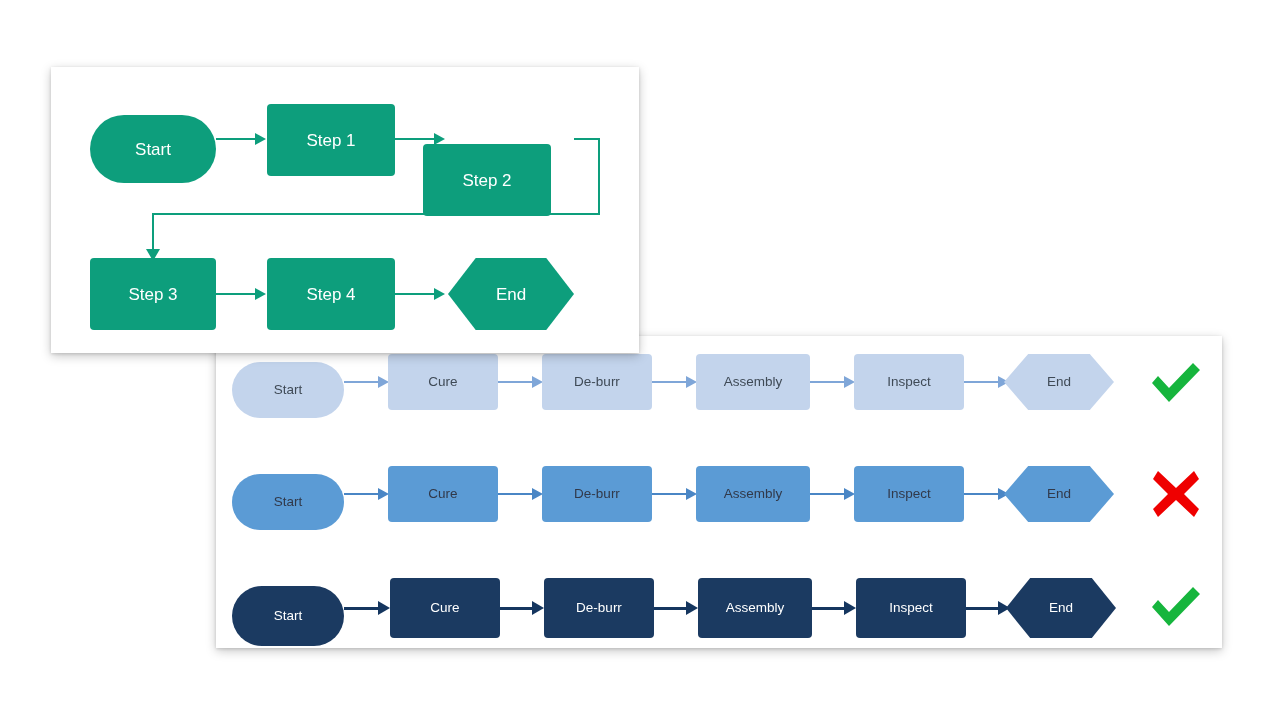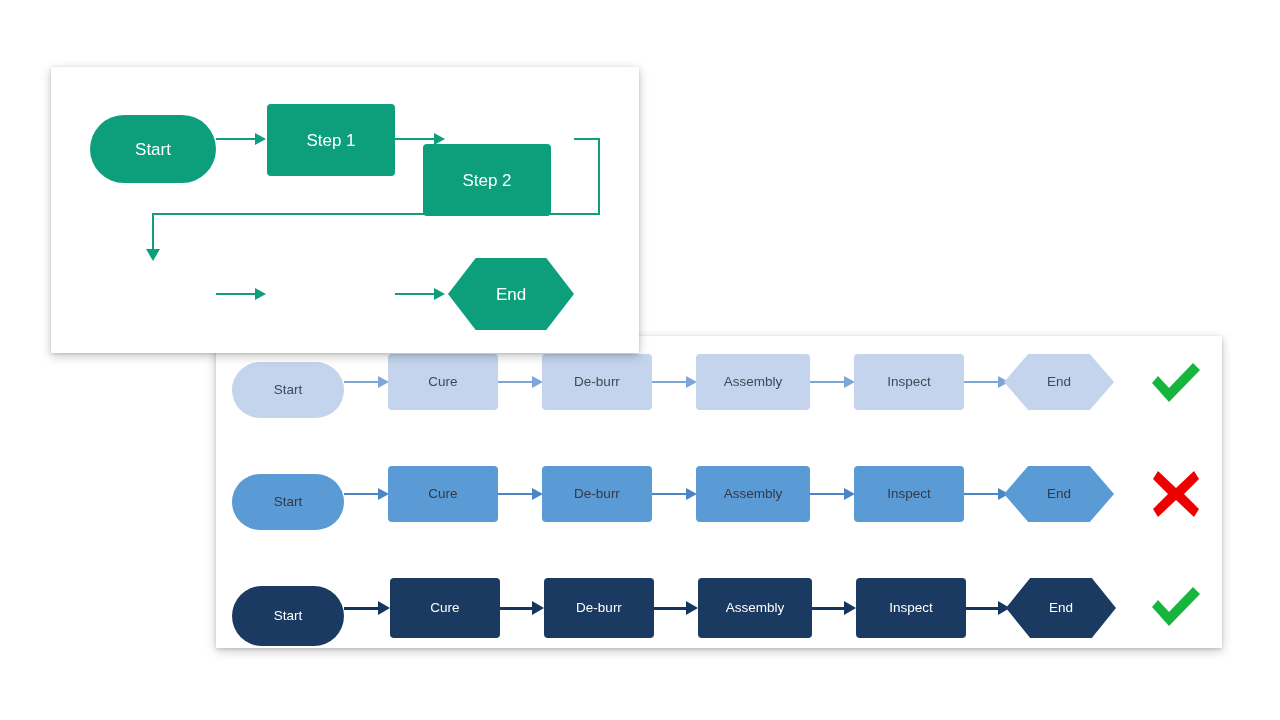--- a/index.html
+++ b/index.html
@@ -267,24 +267,30 @@
       <div class="node shape-rect" style="left:372px; top:37px; width:128px; height:72px;margin-top:40px;">
         <span class="node-label">Step 2</span>
       </div>
 
       <div class="elbow-seg" style="left:523px; top:71px; width:26px; height:2px;"></div>
       <div class="elbow-seg" style="left:547px; top:71px; width:2px; height:77px;"></div>
       <div class="elbow-seg" style="left:101px; top:146px; width:448px; height:2px;"></div>
       <div class="elbow-seg" style="left:101px; top:146px; width:2px; height:38px;"></div>
       <div class="conn-head head-down" style="left:95px; top:182px;"></div>
 
+      <div class="node shape-rect" style="left:39px; top:191px; width:126px; height:72px;">
+        <span class="node-label">Step 3</span>
+      </div>
 
       <div class="conn-line" style="left:165px; top:226px; width:39px; height:2px;"></div>
       <div class="conn-head head-right" style="left:204px; top:221px;"></div>
 
+      <div class="node shape-rect" style="left:216px; top:191px; width:128px; height:72px;">
+        <span class="node-label">Step 4</span>
+      </div>
 
       <div class="conn-line" style="left:344px; top:226px; width:39px; height:2px;"></div>
       <div class="conn-head head-right" style="left:383px; top:221px;"></div>
 
       <div class="node shape-hex" style="left:397px; top:191px; width:126px; height:72px;">
         <span class="node-label">End</span>
       </div>
 
     </div>
   </div>

